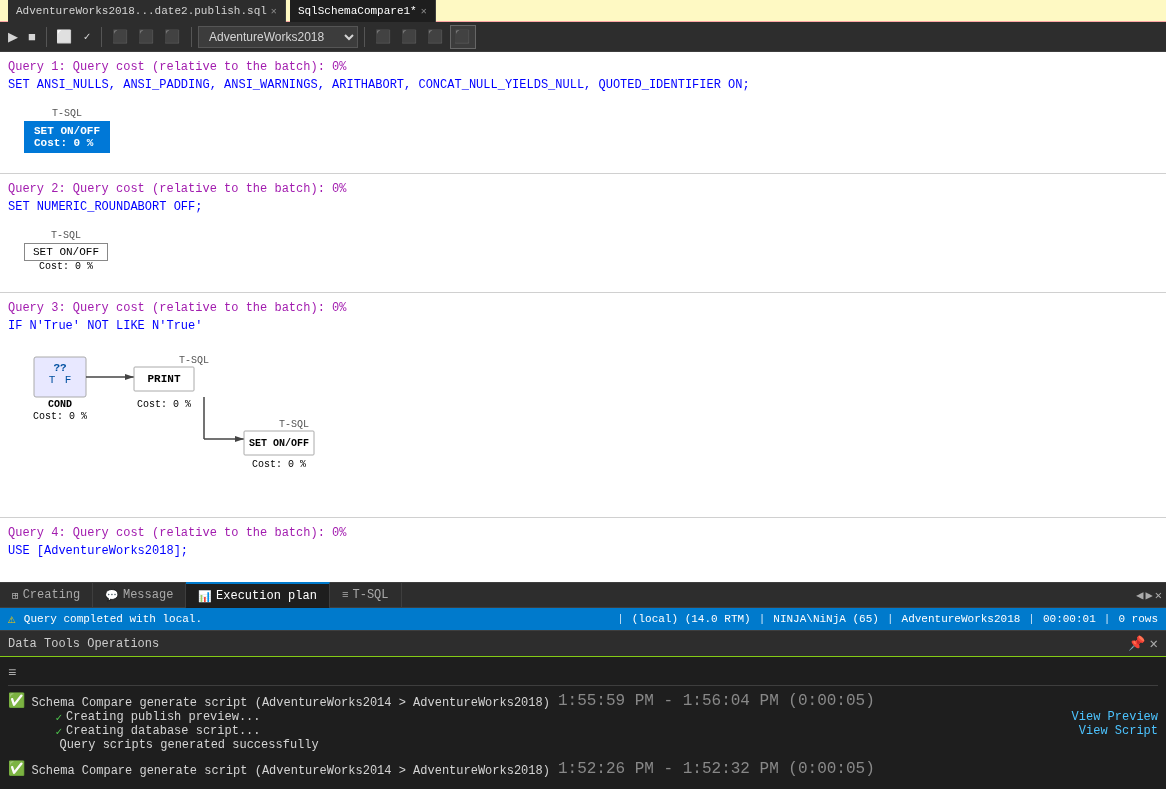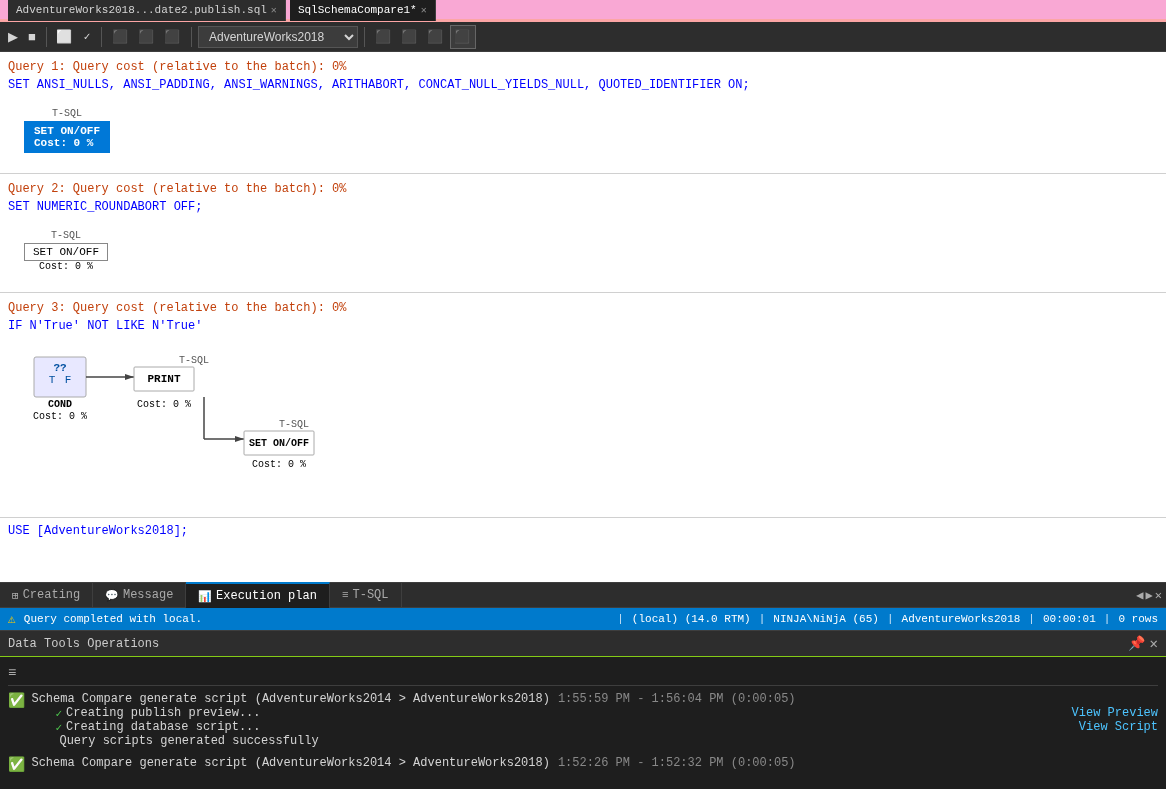--- a/index.html
+++ b/index.html
@@ -8,27 +8,27 @@
       background: #1e1e1e;
       color: #d4d4d4;
       width: 1166px;
       height: 789px;
       overflow: hidden;
       font-size: 12px;
     }
 
     
     .title-bar {
-      background: #f9a8d4;
+      background: #fef9c3;
       height: 22px;
       display: flex;
       align-items: center;
       padding: 0 8px;
       gap: 4px;
-      border-bottom: 3px solid #fca5a5;
+      border-bottom: 1px solid #fca5a5;
     }
     .tab {
       background: #2d2d2d;
       color: #d4d4d4;
       padding: 2px 8px;
       font-size: 11px;
       display: flex;
       align-items: center;
       gap: 4px;
       height: 22px;
@@ -89,21 +89,21 @@
       overflow-y: auto;
       overflow-x: hidden;
     }
 
     .query-section {
       border-bottom: 1px solid #d0d0d0;
       padding: 4px 8px;
     }
 
     .query-header {
-      color: #c2410c;
+      color: #a21caf;
       font-size: 12px;
       padding: 4px 0 2px 0;
       font-family: Liberation Mono, monospace;
     }
 
     .query-sql {
       color: #0000ff;
       font-size: 12px;
       padding: 2px 0 8px 0;
     }
@@ -234,21 +234,21 @@
     }
     .log-icon-success {
       color: #4ec94e;
       font-size: 14px;
     }
     .log-text {
       font-size: 12px;
       color: #d4d4d4;
     }
     .log-time {
-      font-size: 12px;
+      font-size: 16px;
       color: #888;
     }
     .log-action {
       color: #4ec94e;
       font-size: 11px;
     }
     .log-indent {
       margin-left: 24px;
       font-size: 12px;
     }
@@ -385,20 +385,23 @@
         <text x="270" y="78" text-anchor="middle" font-size="10" fill="#555">T-SQL</text>
 
         <rect x="220" y="82" width="70" height="24" rx="1" fill="#fff" stroke="#aaa" stroke-width="1"></rect>
         <text x="255" y="97" text-anchor="middle" font-size="10" fill="#000" font-weight="bold">SET ON/OFF</text>
         <text x="255" y="118" text-anchor="middle" font-size="10" fill="#000">Cost: 0 %</text>
       </svg>
     </div>
   </div>
 
   <div class="query-section" style="border-bottom:none;">
+    <div class="query-header">
+      <span>Query 4: Query cost (relative to the batch): 0%</span>
+    </div>
     <div class="query-sql" style="padding-bottom:16px;">
       <span>USE [AdventureWorks2018];</span>
     </div>
   </div>
 
 </div>
 
 <div class="bottom-tabs">
   <div class="bottom-tab">
     <span style="font-size:11px;">⊞</span>

